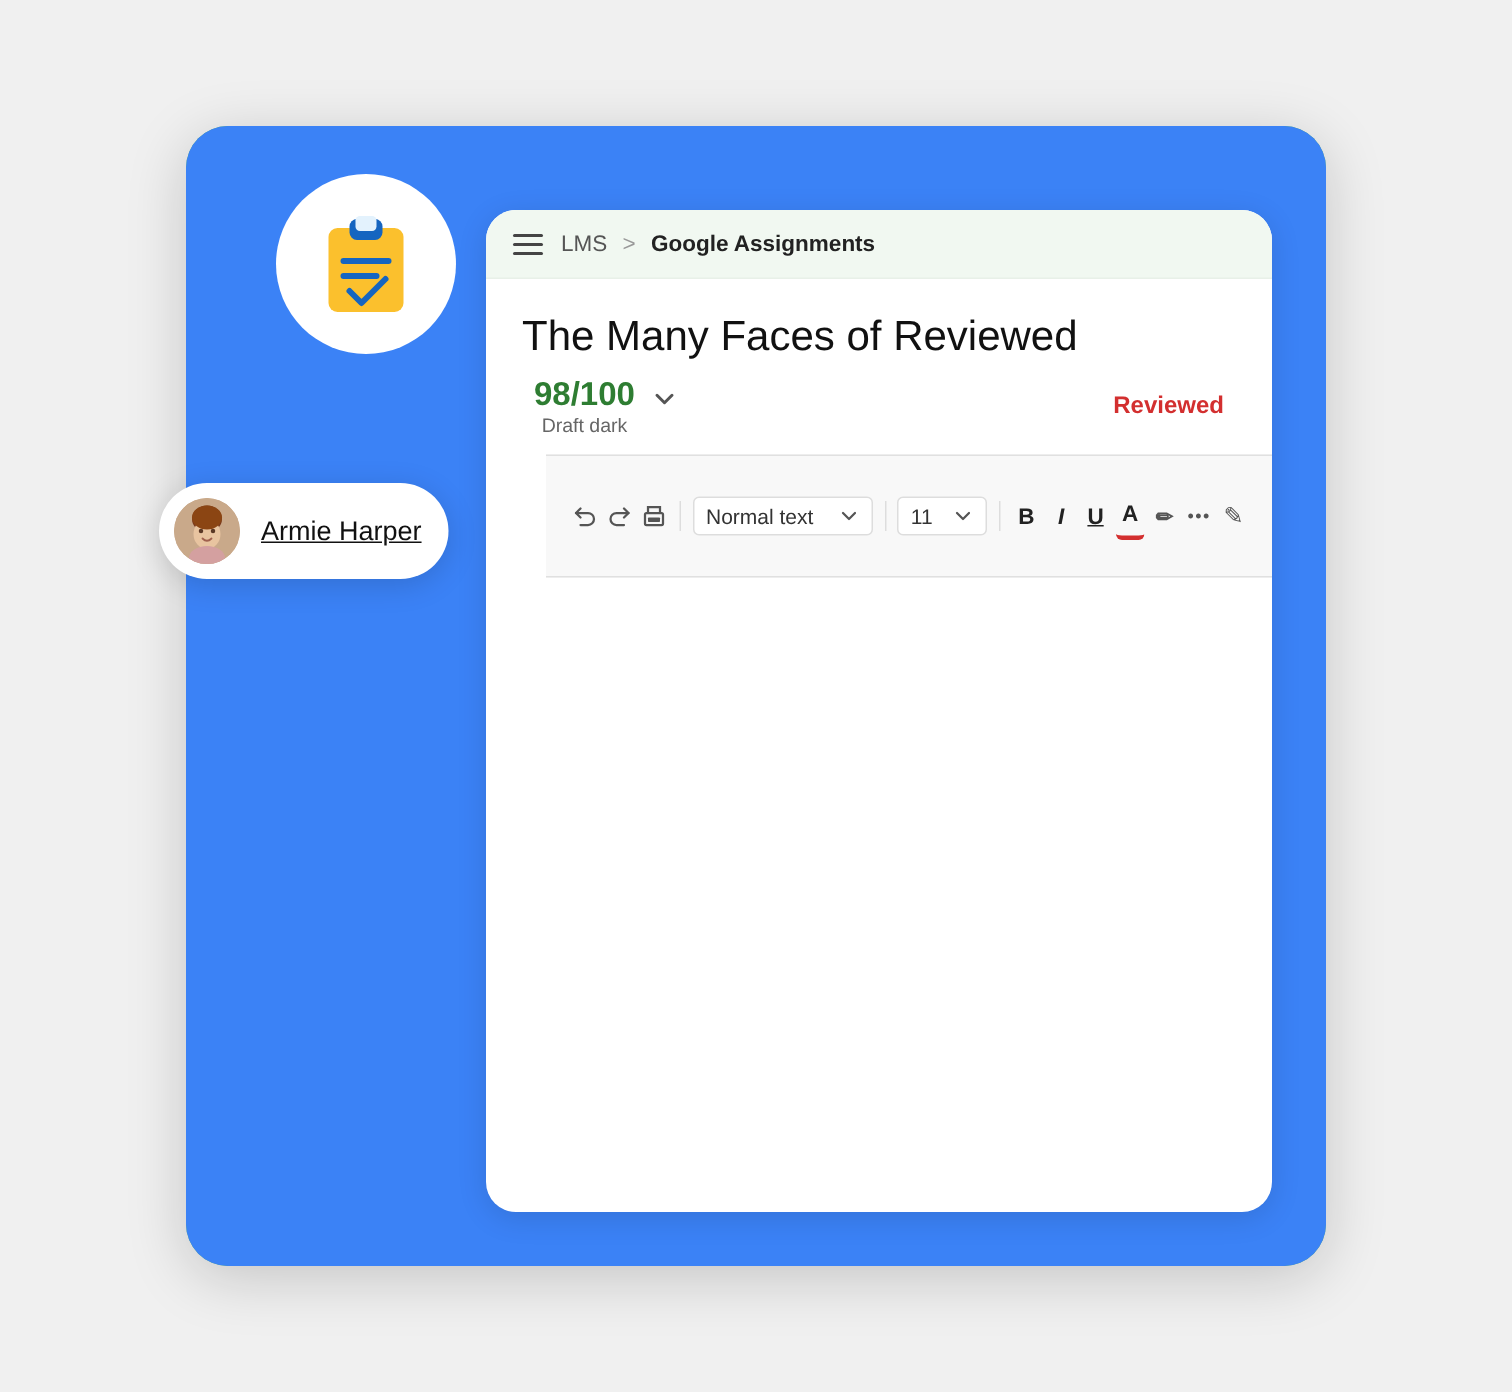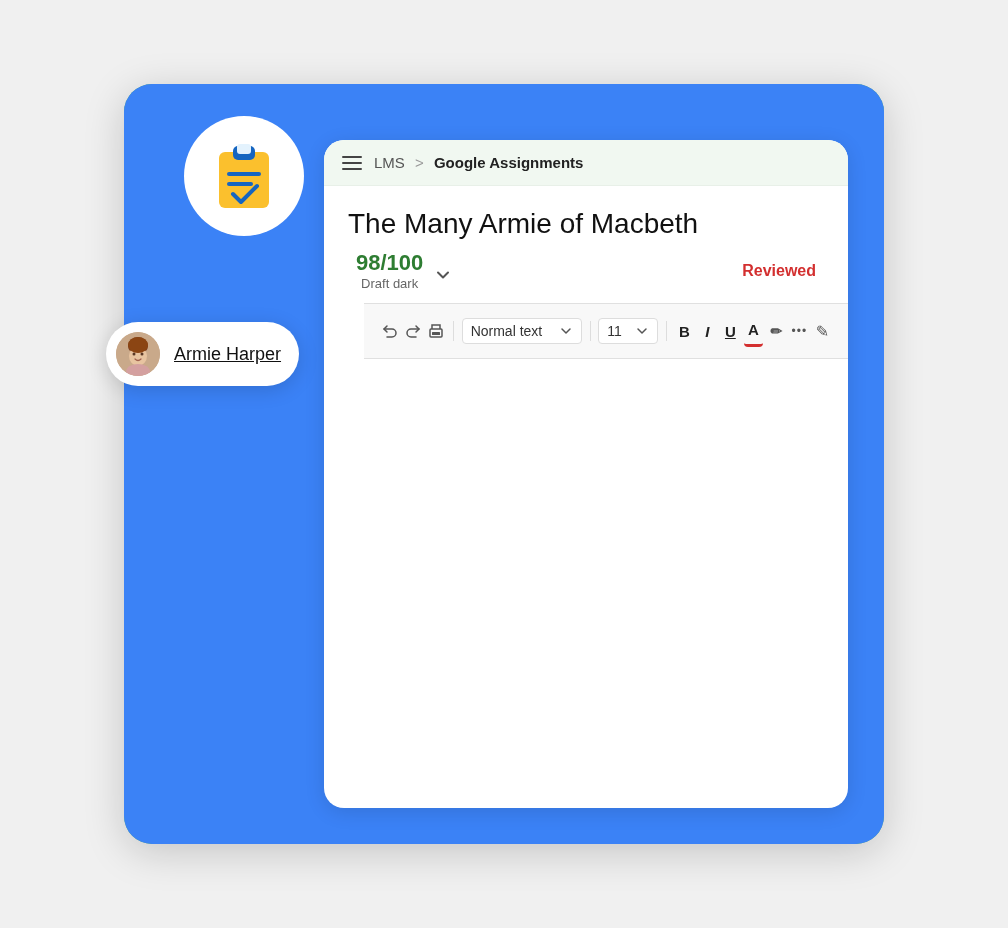--- a/index.html
+++ b/index.html
@@ -134,21 +134,21 @@
 
     .student-name {
       font-size: 18px;
       font-weight: 500;
       color: #111;
       text-decoration: underline;
     }
 
     .grade-section {
       display: flex;
-      align-items: flex-end;
+      align-items: flex-start;
       gap: 4px;
     }
 
     .grade-value {
       text-align: center;
     }
 
     .grade-number {
       font-size: 22px;
       font-weight: 600;
@@ -176,21 +176,21 @@
       color: #d32f2f;
       margin-right: 8px;
       text-align: center;
     }
 
     
     .toolbar {
       background: #f8f8f8;
       border-top: 1px solid #e0e0e0;
       border-bottom: 1px solid #e0e0e0;
-      padding: 11px 16px;
+      padding: 24px 16px;
       display: flex;
       align-items: center;
       gap: 4px;
       margin-left: 40px;
     }
 
     .toolbar-btn {
       width: 32px;
       height: 32px;
       display: flex;
@@ -334,21 +334,21 @@
           <span></span>
         </div>
         <span class="breadcrumb-text">
           <span>LMS</span>
           <span class="separator">&gt;</span>
           <span class="current">Google Assignments</span>
         </span>
       </div>
 
       <div class="assignment-title-area">
-        <h1 class="assignment-title">The Many Armie of Macbeth</h1>
+        <h1 class="assignment-title">The Many Faces of Reviewed</h1>
       </div>
 
       <div class="student-row-wrapper">
         <div style="flex:1; padding-left: 24px;">
 
           <div class="grade-section" style="margin-left:8px;">
             <div class="grade-value">
               <div class="grade-number">98/100</div>
               <div class="grade-label">Draft dark</div>
             </div>

